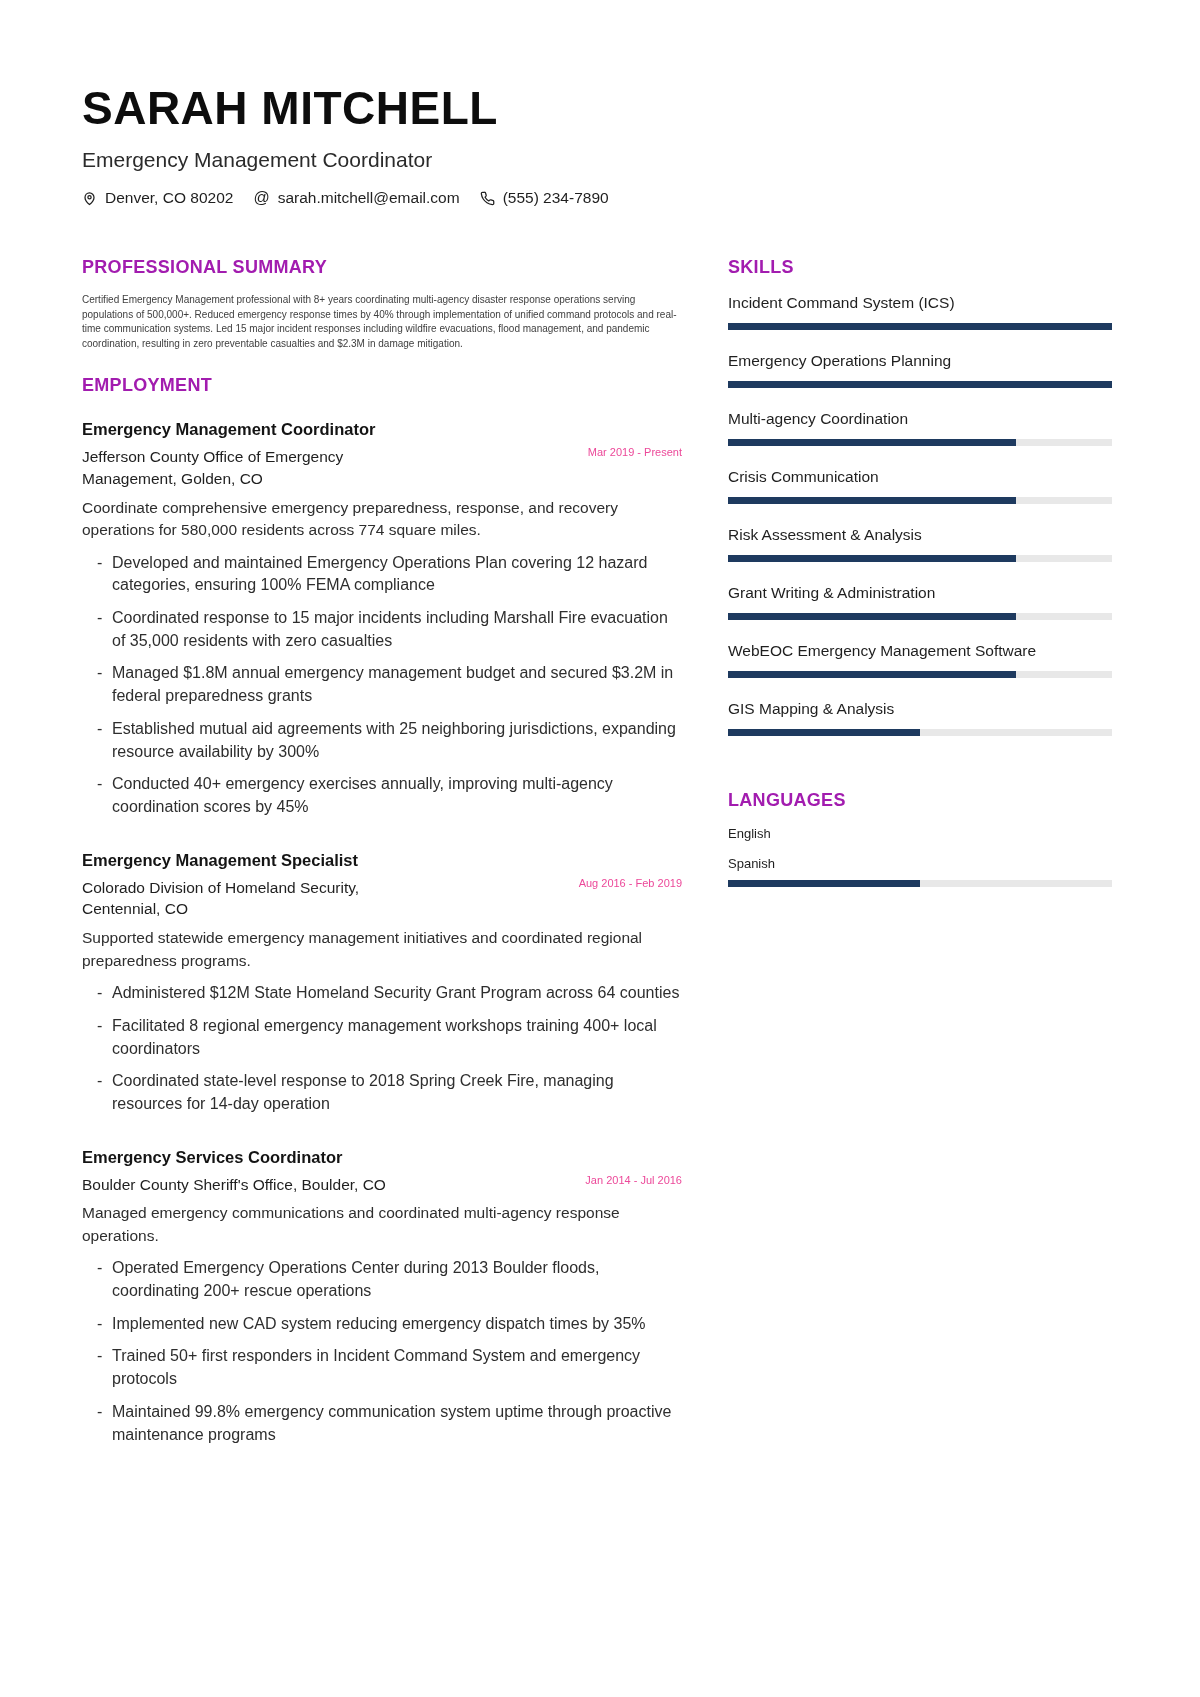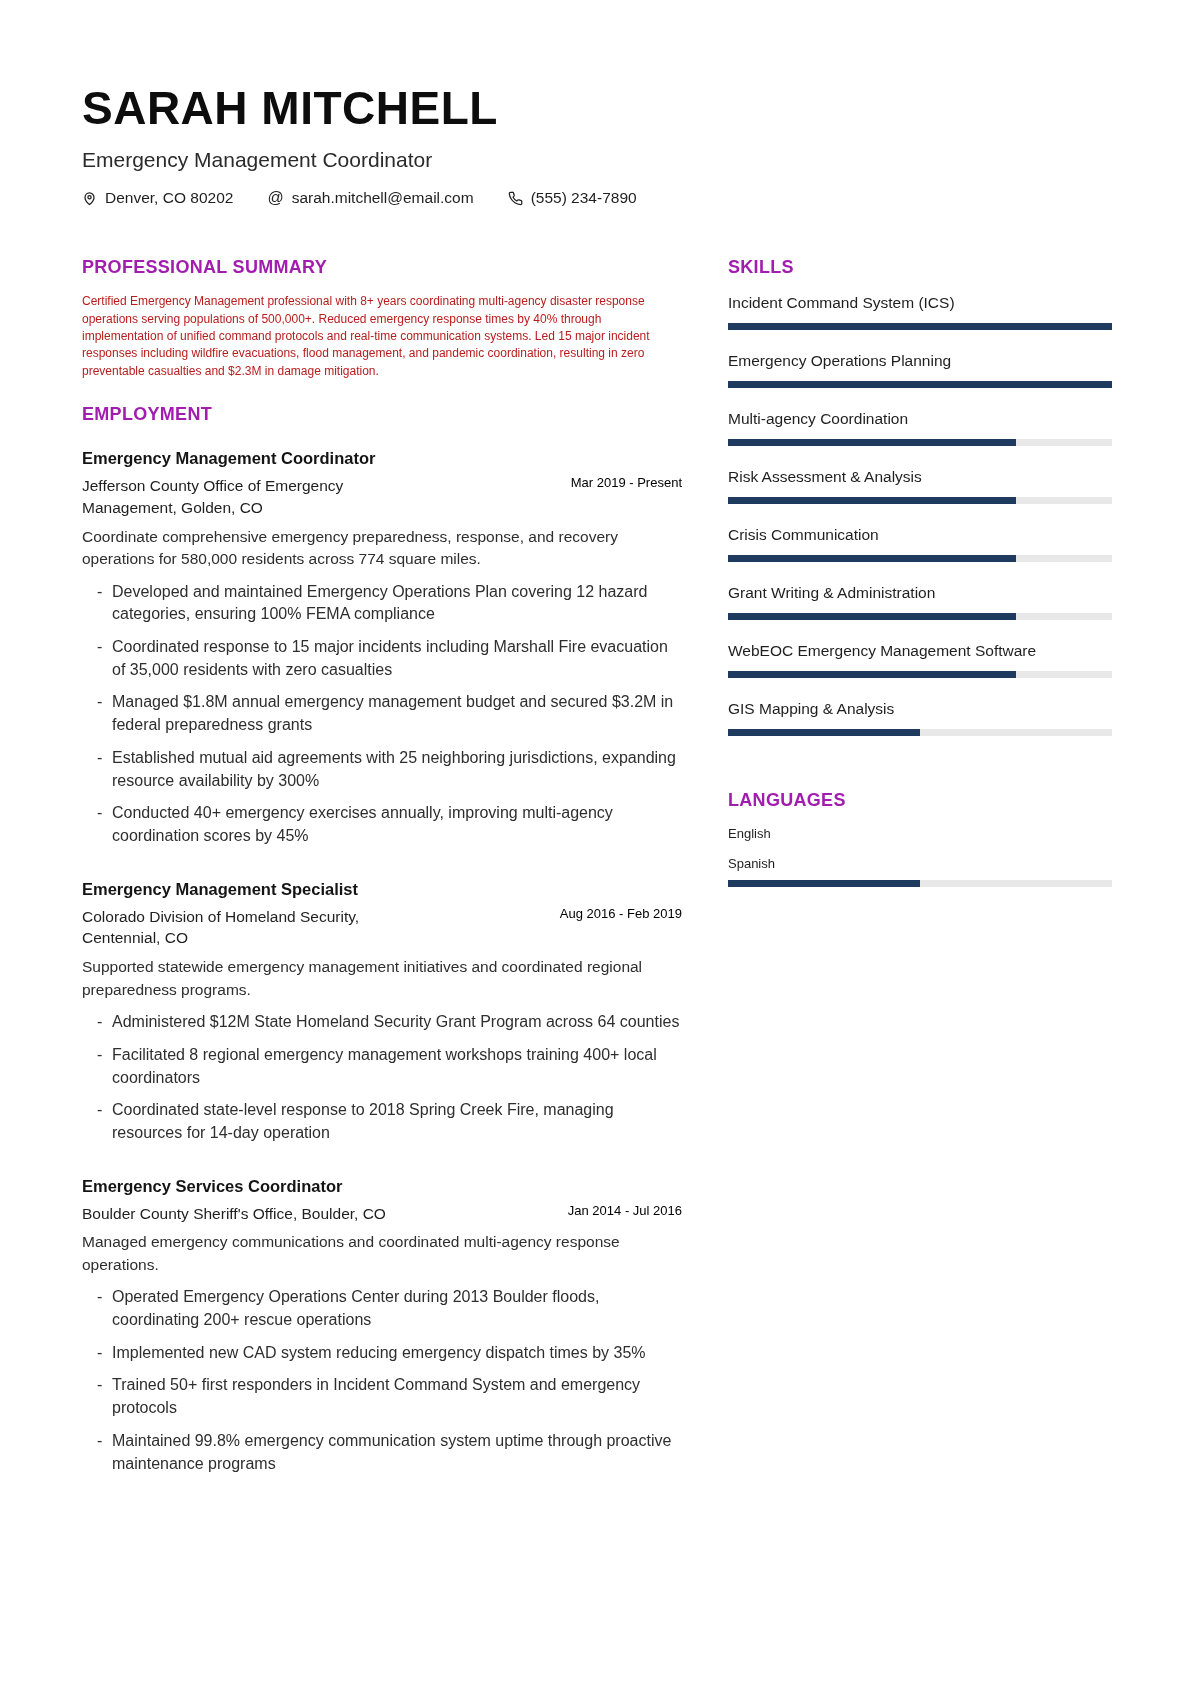--- a/index.html
+++ b/index.html
@@ -26,64 +26,64 @@
   .job-headline {
     margin-top: 16px;
     font-size: 21px;
     font-weight: 400;
     color: #2b2b2b;
   }
   .contact-row {
     margin-top: 17px;
     display: flex;
     align-items: center;
-    gap: 34px;
+    gap: 20px;
     font-size: 15.5px;
     color: #1f1f1f;
   }
   .contact-item { display: flex; align-items: center; gap: 8px; }
   .contact-item svg { display: block; }
   .at-glyph { font-size: 16px; font-weight: 400; color: #1f1f1f; line-height: 1; }
   
   .columns { display: flex; gap: 46px; margin-top: 50px; }
   .col-left { flex: 0 0 600px; max-width: 600px; }
   .col-right { flex: 1; min-width: 0; }
   .section-heading {
     font-size: 18px;
     font-weight: 700;
     letter-spacing: 0.3px;
     color: #a21caf;
     margin-bottom: 15px;
   }
   .summary-text {
-    font-size: 12px;
+    font-size: 10px;
     line-height: 1.45;
-    color: #b91c1c;
+    color: #404040;
   }
   .section { margin-bottom: 0; }
   .section + .section { margin-top: 24px; }
   
   .job { margin-top: 24px; }
   .job + .job { margin-top: 32px; }
   .job-title {
     font-size: 16.5px;
     font-weight: 700;
     color: #141414;
     margin-bottom: 7px;
   }
   .job-head { display: flex; justify-content: space-between; align-items: flex-start; }
   .job-company {
     font-size: 15.5px;
     line-height: 1.4;
     color: #1f1f1f;
     max-width: 355px;
   }
   .job-dates {
-    font-size: 13px;
-    color: #000000;
+    font-size: 11px;
+    color: #ec4899;
     white-space: nowrap;
     text-align: right;
   }
   .job-desc {
     margin-top: 7px;
     font-size: 15.5px;
     line-height: 1.45;
     color: #2e2e2e;
   }
   .job-bullets { list-style: none; margin-top: 10px; }
@@ -236,27 +236,27 @@
               <div class="skill-fill" style="width: 100%;"></div>
             </div>
         </div>
         <div class="skill-item">
           <div class="skill-label">Multi-agency Coordination</div>
           <div class="skill-track">
               <div class="skill-fill" style="width: 75%;"></div>
             </div>
         </div>
         <div class="skill-item">
+          <div class="skill-label">Crisis Communication</div>
+          <div class="skill-track">
+              <div class="skill-fill" style="width: 75%;"></div>
+            </div>
+        </div>
+        <div class="skill-item">
           <div class="skill-label">Risk Assessment &amp; Analysis</div>
-          <div class="skill-track">
-              <div class="skill-fill" style="width: 75%;"></div>
-            </div>
-        </div>
-        <div class="skill-item">
-          <div class="skill-label">Crisis Communication</div>
           <div class="skill-track">
               <div class="skill-fill" style="width: 75%;"></div>
             </div>
         </div>
         <div class="skill-item">
           <div class="skill-label">Grant Writing &amp; Administration</div>
           <div class="skill-track">
               <div class="skill-fill" style="width: 75%;"></div>
             </div>
         </div>

